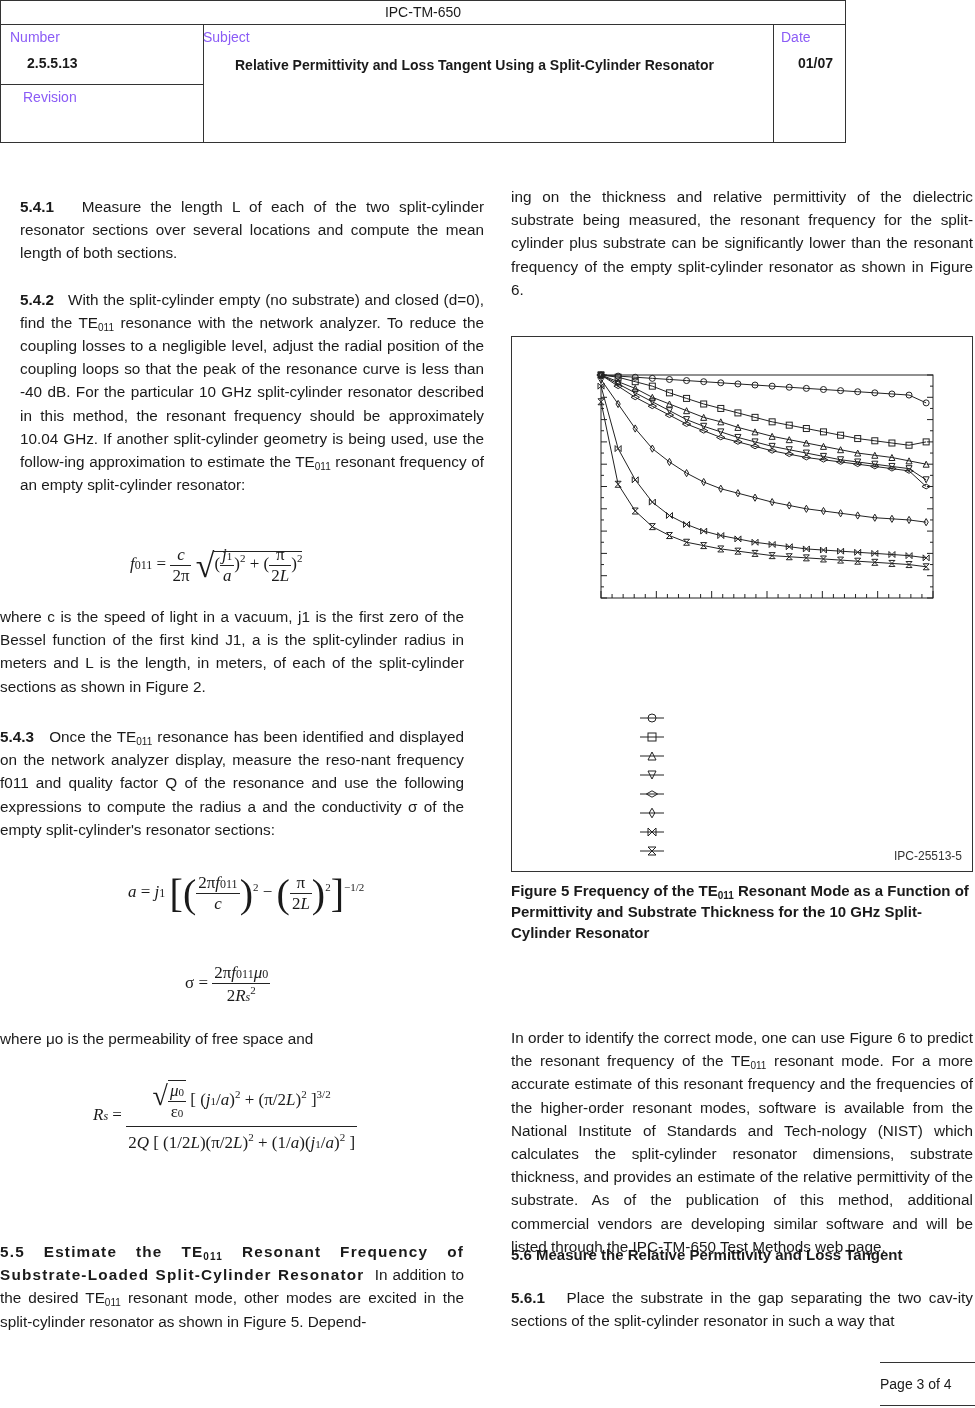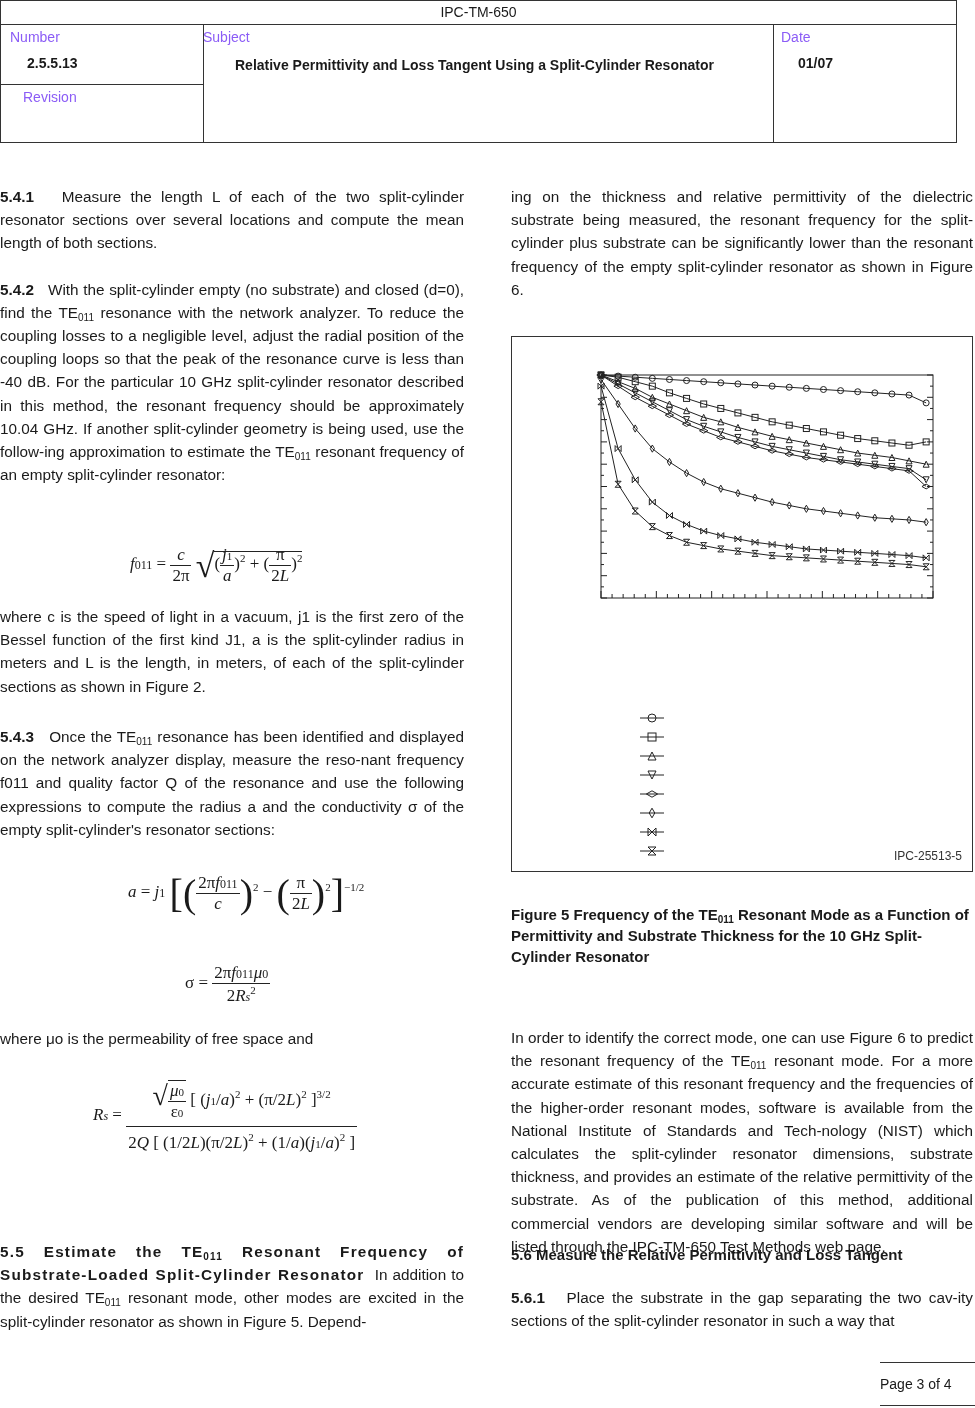--- a/index.html
+++ b/index.html
@@ -1,39 +1,39 @@
 <!DOCTYPE html>
 <html><head>
 <meta charset="utf-8">
 <style>
   html, body { margin: 0; padding: 0; background: #ffffff; }
   body { width: 975px; height: 1408px; position: relative; overflow: hidden;
          font-family: "Liberation Sans", sans-serif; color: #1a1a1a; }
-  .hdr { position: absolute; left: 0; top: 0; width: 957px; height: 143px;
+  .hdr { position: absolute; left: 0; top: 0; width: 846px; height: 143px;
          border: 1px solid #333; box-sizing: border-box; }
   .hdr .title { position: absolute; left: 0; right: 0; top: 0; height: 23px;
          border-bottom: 1px solid #333; text-align: center; font-size: 14px; line-height: 23px; }
   .hdr .cell { position: absolute; font-size: 14px; }
   .vline { position: absolute; width: 1px; background: #333; }
   .hline { position: absolute; height: 1px; background: #333; }
   .lbl { color: #8b5cf6; }
   .val { font-weight: bold; font-size: 15px; }
   .col { position: absolute; font-size: 15.3px; line-height: 23.2px; text-align: justify; }
   .col p { margin: 0 0 23px 0; }
   b.sec { font-weight: bold; }
   sub { font-size: 10px; vertical-align: -3px; line-height: 0; }
   .eq { position: absolute; font-family: "Liberation Serif", serif; font-size: 17px; }
   .eq i { font-style: italic; }
   .frac { display: inline-block; vertical-align: middle; text-align: center; }
   .frac > span { display: block; padding: 0 2px; }
   .frac > span.num { border-bottom: 1px solid #222; }
   .figbox { position: absolute; left: 511px; top: 336px; width: 462px; height: 536px;
             border: 1px solid #333; box-sizing: border-box; }
   .figid { position: absolute; right: 10px; bottom: 8px; font-size: 12px; color: #333; }
-  .caption { position: absolute; left: 511px; top: 904px; width: 460px; font-weight: bold;
+  .caption { position: absolute; left: 511px; top: 880px; width: 460px; font-weight: bold;
              font-size: 15px; line-height: 21px; }
   .page { position: absolute; left: 880px; top: 1362px; width: 139px; height: 44px;
           border-top: 1px solid #333; border-bottom: 1px solid #333; box-sizing: border-box;
           font-size: 14px; padding-left: 0px; line-height: 42px; }
   .h56 { position: absolute; left: 511px; top: 1246px; font-weight: bold; font-size: 15px; }
   .h55 { font-weight: bold; letter-spacing: 1.2px; }
 </style>
 </head>
 <body>
 
@@ -47,21 +47,21 @@
   <div class="cell val" style="left:26px; top:54px;">2.5.5.13</div>
   <div class="cell lbl" style="left:22px; top:88px;">Revision</div>
 
   <div class="cell lbl" style="left:202px; top:28px;">Subject</div>
   <div class="cell val" style="left:234px; top:53px; width:520px; line-height:22px;">Relative Permittivity and Loss Tangent Using a Split-Cylinder Resonator</div>
 
   <div class="cell lbl" style="left:780px; top:28px;">Date</div>
   <div class="cell val" style="left:797px; top:54px;">01/07</div>
 </div>
 
-<div class="col" style="left:0; top:185px; width:464px;">
+<div class="col" style="left:0; top:195px; width:464px;padding-left:20px;">
   <p><b class="sec">5.4.1</b>&nbsp;&nbsp; <span>Measure the length L of each of the two split-cylinder resonator sections over several locations and compute the mean length of both sections.</span></p>
   <p><b class="sec">5.4.2</b>&nbsp;&nbsp; <span>With the split-cylinder empty (no substrate) and closed (d=0), find the TE</span><sub>011</sub><span> resonance with the network analyzer. To reduce the coupling losses to a negligible level, adjust the radial position of the coupling loops so that the peak of the resonance curve is less than -40 dB. For the particular 10 GHz split-cylinder resonator described in this method, the resonant frequency should be approximately 10.04 GHz. If another split-cylinder geometry is being used, use the follow-ing approximation to estimate the TE</span><sub>011</sub><span> resonant frequency of an empty split-cylinder resonator:</span></p>
 </div>
 
 <div class="eq" style="left:130px; top:545px;">
   <i>f</i><span style="font-size:12px;">011</span> =
   <span class="frac"><span class="num"><i>c</i></span><span>2π</span></span>
   <span style="font-size:34px; vertical-align:middle;">√</span><span style="border-top:1px solid #222; padding-top:2px;">(<span class="frac"><span class="num"><i>j</i><span style="font-size:11px;">1</span></span><span><i>a</i></span></span>)<sup style="font-size:11px;">2</sup> + (<span class="frac"><span class="num">π</span><span>2<i>L</i></span></span>)<sup style="font-size:11px;">2</sup></span>
 </div>
 

